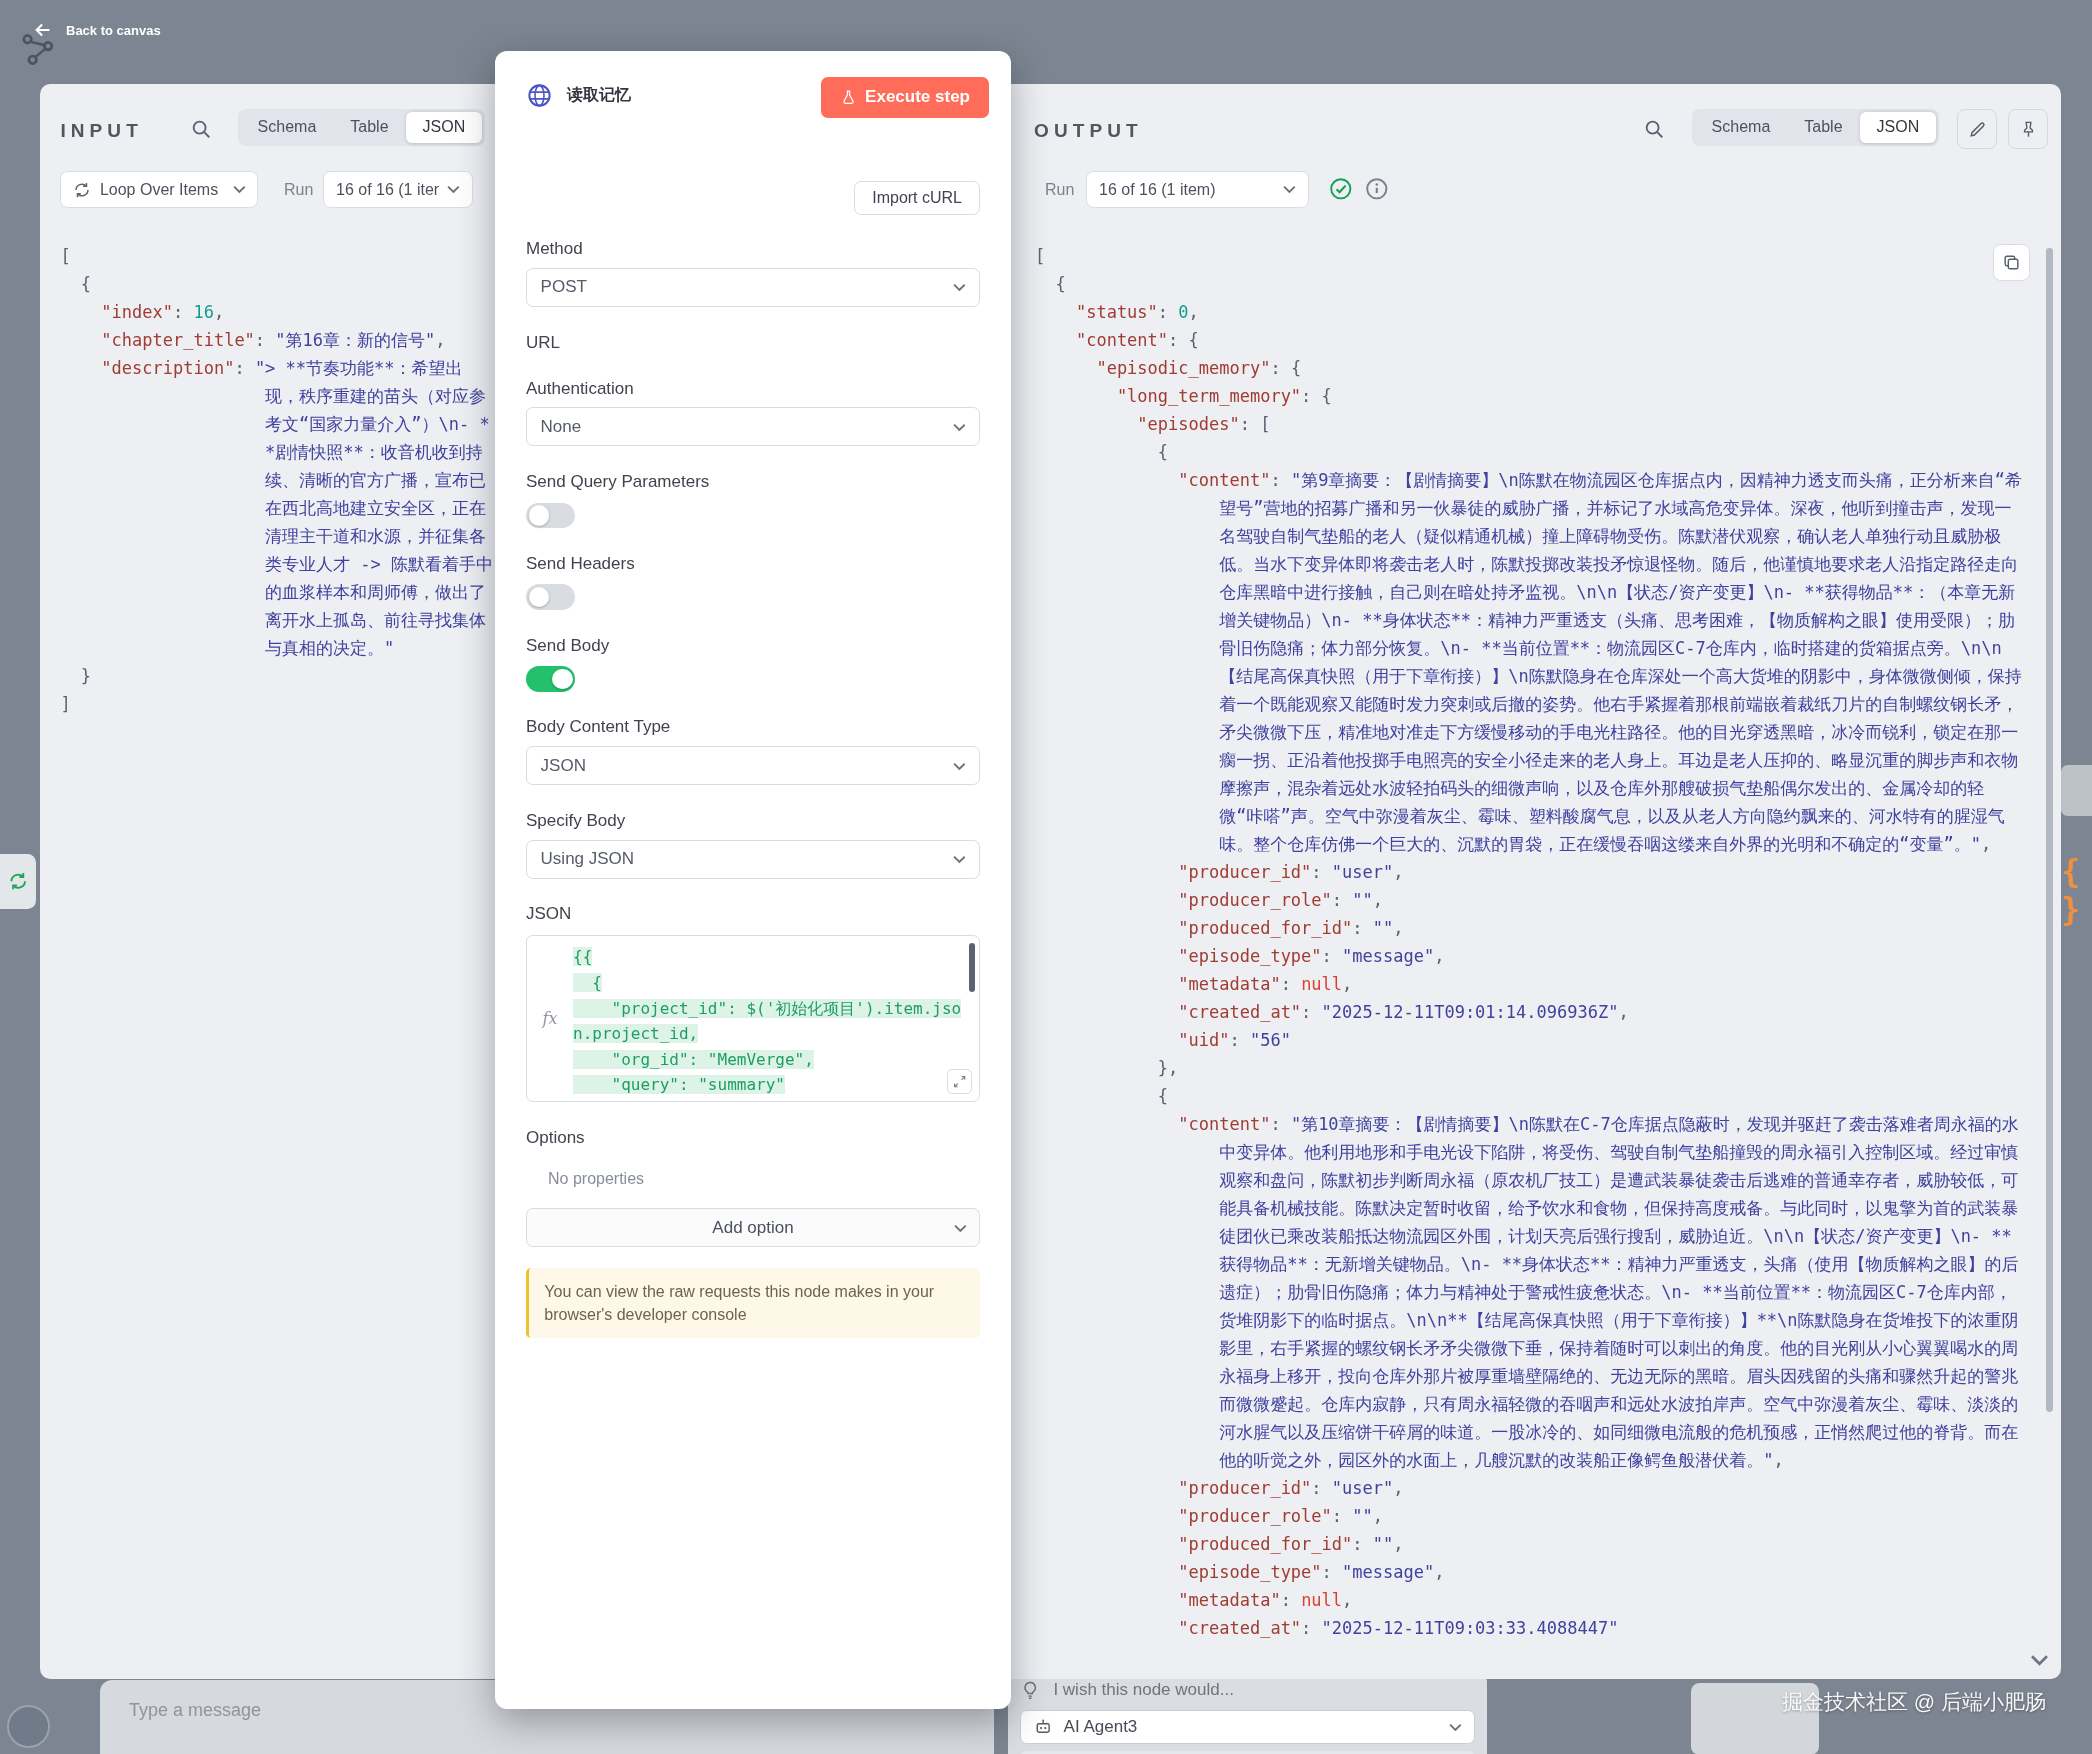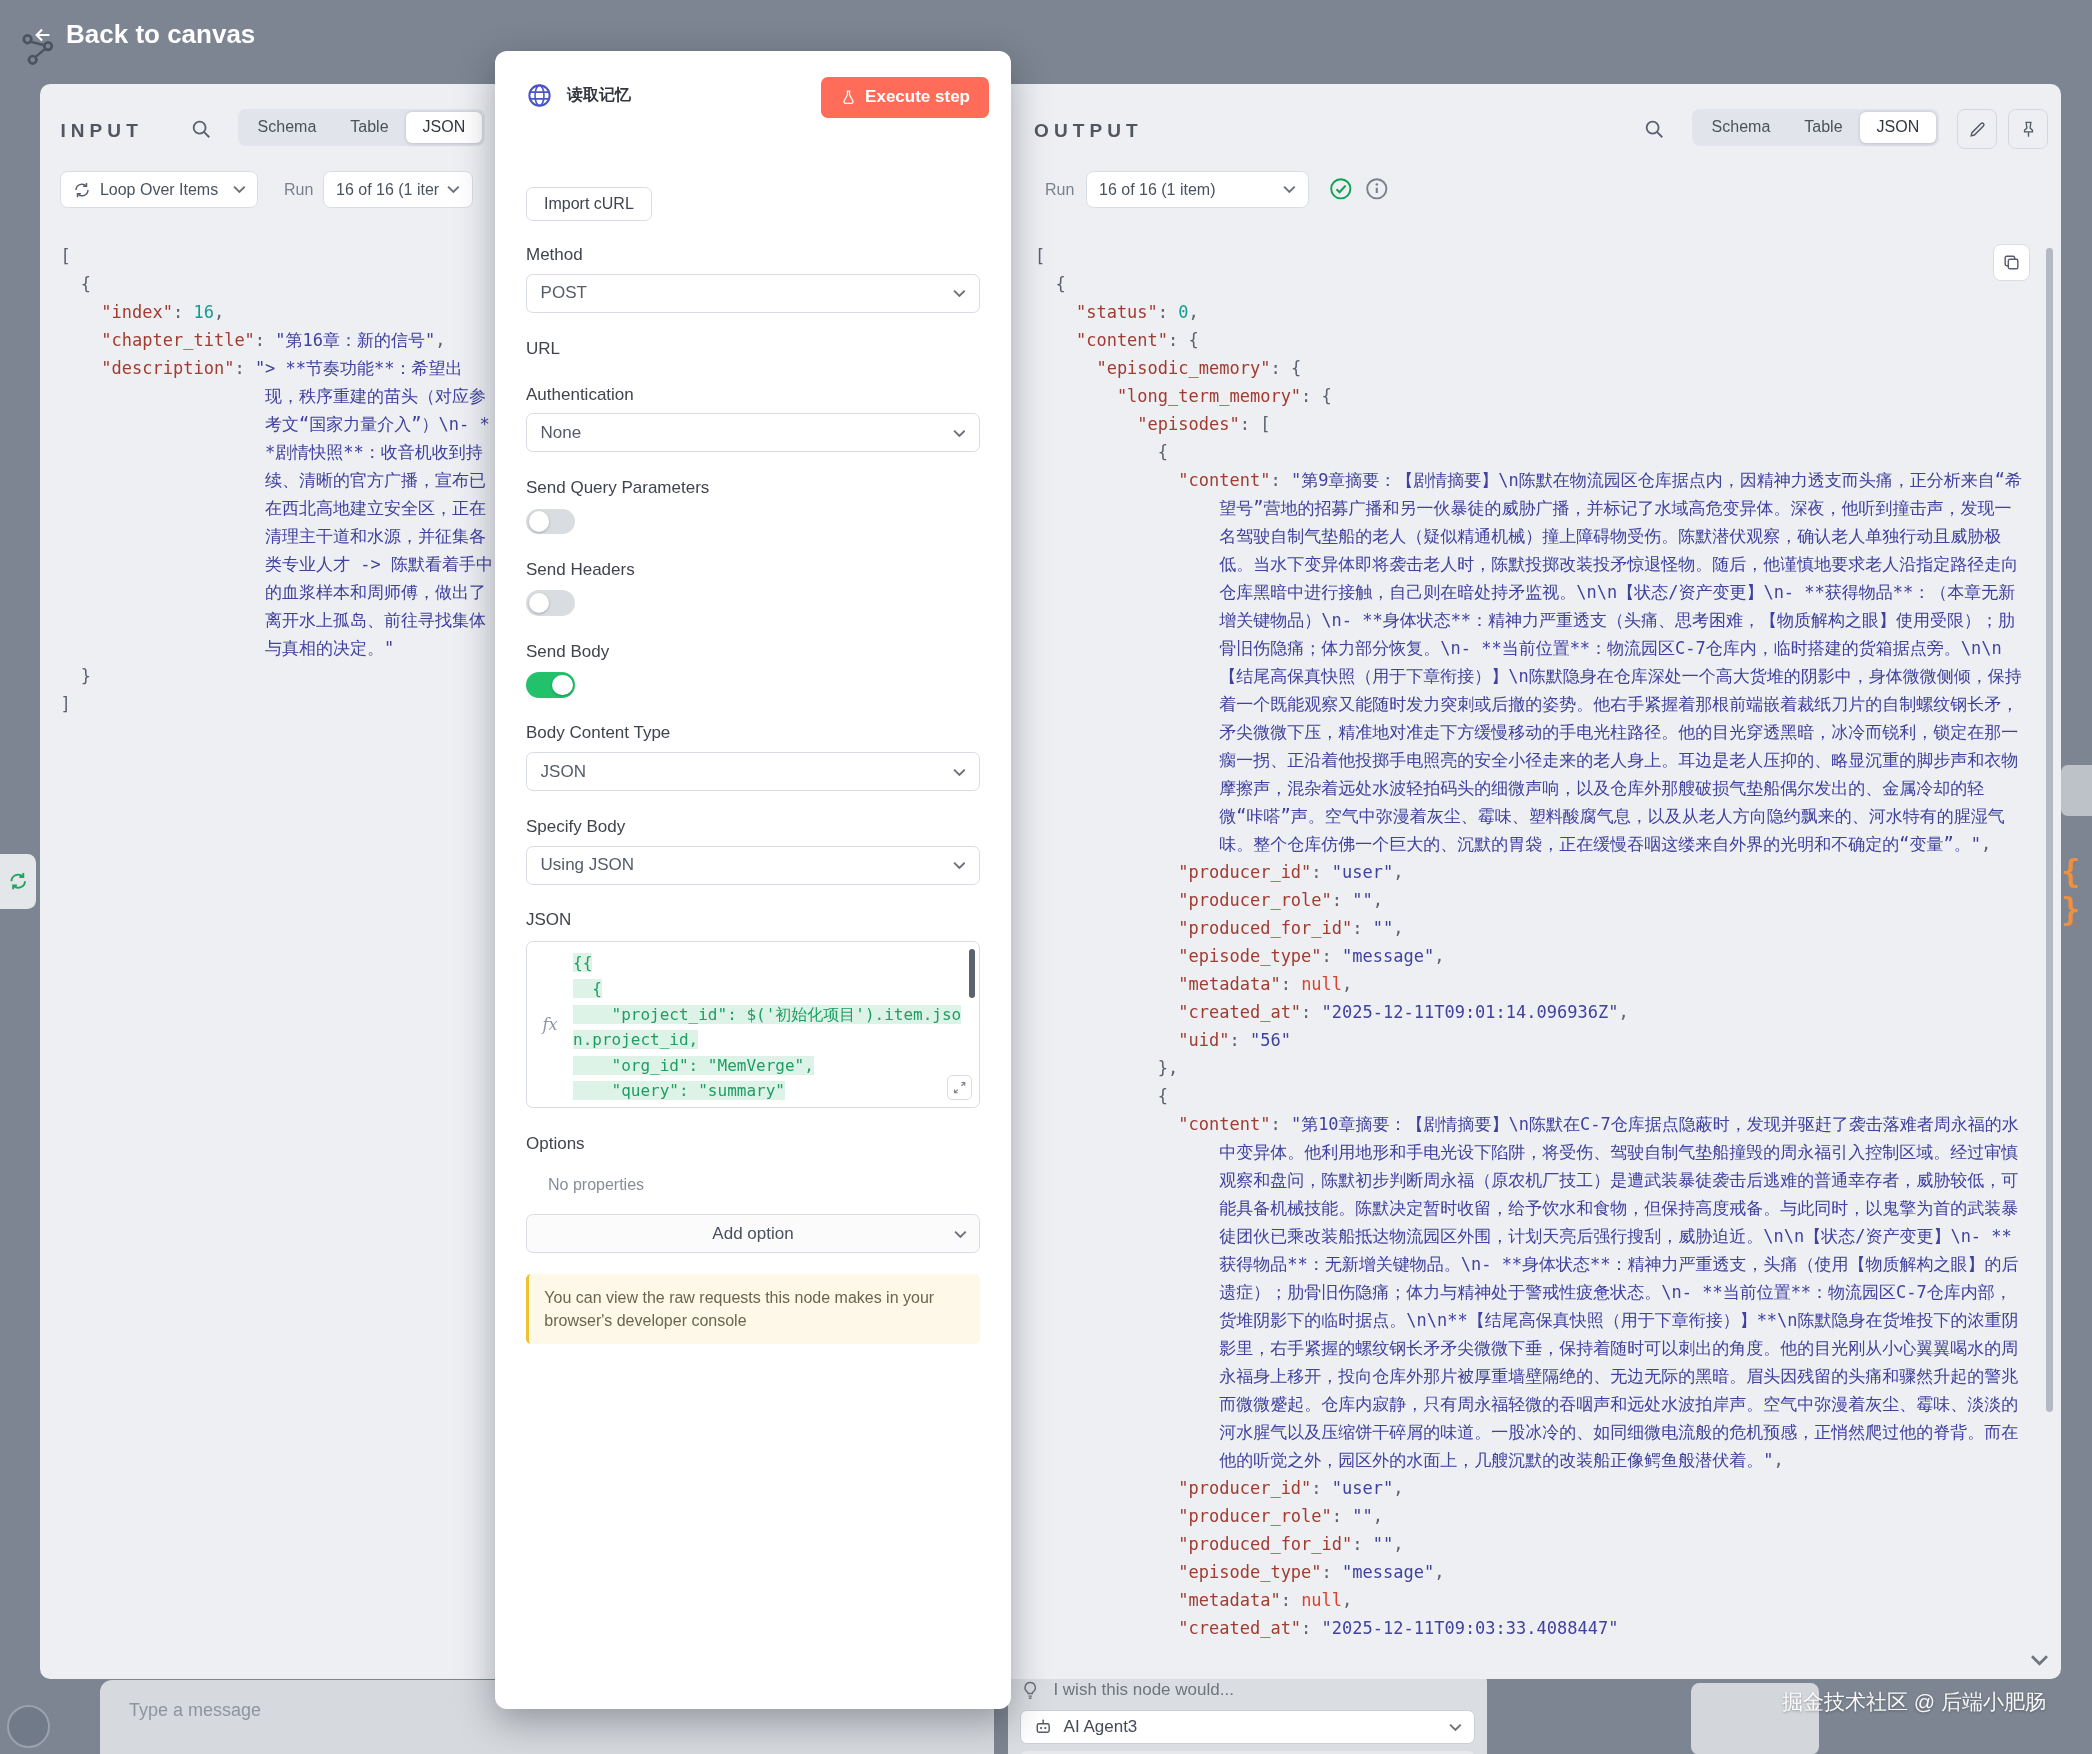--- a/index.html
+++ b/index.html
@@ -1,21 +1,21 @@
 <!DOCTYPE html>
 <html style="font-size:13.6px"><head>
 <meta charset="utf-8">
 <style>
   * { margin:0; padding:0; box-sizing:border-box; }
   html,body { width:2092px; height:1755px; overflow:hidden; }
   body { position:relative; background:#7c8591; font-family:"Liberation Sans", sans-serif; }
 
   
   .backbar { position:absolute; left:32px; top:19px; display:flex; gap:12px; align-items:center;
-             color:#fff; font-size:26px; font-weight:600; z-index:4; cursor:pointer; }
+             color:#fff; font-size:13px; font-weight:600; z-index:4; cursor:pointer; }
   .canvas-glyph { position:absolute; left:19px; top:29px; opacity:.5; z-index:1; }
 
   
   .panel { position:absolute; top:84px; height:1595px; background:#edeff3; z-index:10; overflow:hidden; }
   .input-panel { left:40px; width:750px; border-radius:10.2px 0 0 10.2px; }
   .output-panel { left:1011px; width:1050px; border-radius:0 10.2px 10.2px 0; }
 
   .panel-title { position:absolute; top:36px; font-size:19px; font-weight:600; letter-spacing:5.1px; color:#51565f; }
   .search-btn { position:absolute; top:34px; color:#596070; cursor:pointer; }
 
@@ -57,21 +57,21 @@
   .modal-title { position:absolute; left:72px; top:34px; font-size:16px; font-weight:600; color:#34373f; }
   .exec-btn { position:absolute; right:22px; top:25.6px; height:41px; padding:0 19px; background:#ff6d5a;
               border-radius:6.8px; color:#fff; font-size:17px; font-weight:600; display:flex; gap:8.5px;
               align-items:center; cursor:pointer; border:none; }
   .modal-tabs { position:relative; height:41px; border-bottom:1.3px solid #e5e8ee; padding:0 31px; display:flex; gap:37px; }
   .mtab { font-size:18px; color:#6b707b; cursor:pointer; padding-top:3.4px; }
   .mtab.active { color:#f0502f; font-weight:600; border-bottom:2.6px solid #f0502f; }
   .docs { margin-left:auto; display:flex; gap:6.8px; align-items:flex-start; color:#6b707b; font-size:18px; cursor:pointer; padding-top:3.4px; }
 
   .modal-body { position:absolute; top:126px; bottom:0; left:0; right:0; overflow:hidden; padding:0 31px; }
-  .import-row { display:flex; margin-top:10px; }
+  .import-row { display:flex; justify-content:flex-end; margin-top:4px; }
   .import-btn { height:34px; padding:0 17px; border:1.3px solid #d8dce3; border-radius:6.8px; background:#fff;
                 font-size:16px; color:#3f4450; display:flex; align-items:center; cursor:pointer; }
   .f-label { margin-top:25.6px; font-size:17px; line-height:20.4px; color:#40444e; font-weight:500; }
   .f-label.first { margin-top:24px; }
   .control { margin-top:8.5px; height:39px; border:1.3px solid #d8dce3; border-radius:6.8px; display:flex;
              align-items:center; padding:0 13.6px; font-size:17px; color:#555b68; justify-content:space-between;
              background:#fff; cursor:pointer; }
   .control .val { overflow:hidden; white-space:nowrap; }
 
   .toggle { margin-top:10.2px; width:49px; height:25.6px; border-radius:13.6px; background:#d9dde2; position:relative; cursor:pointer; }

